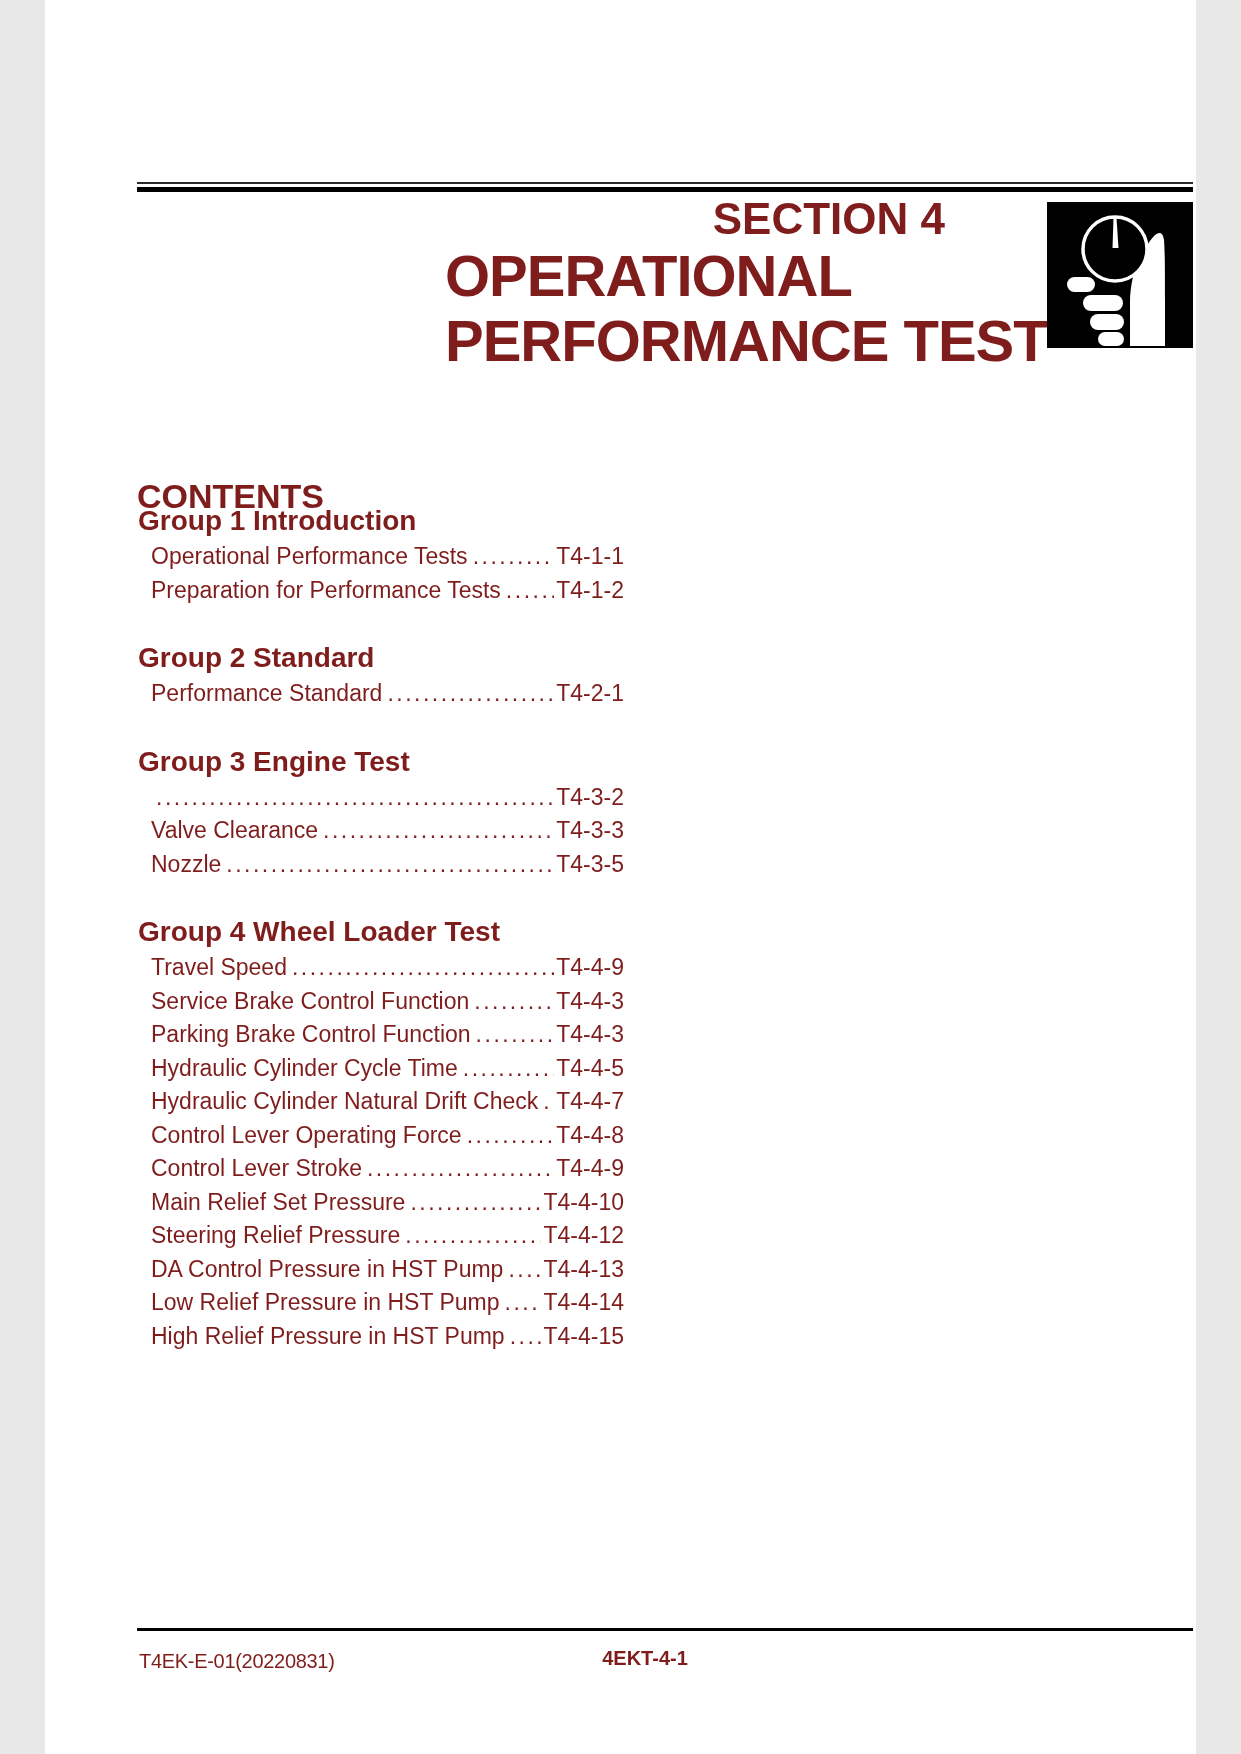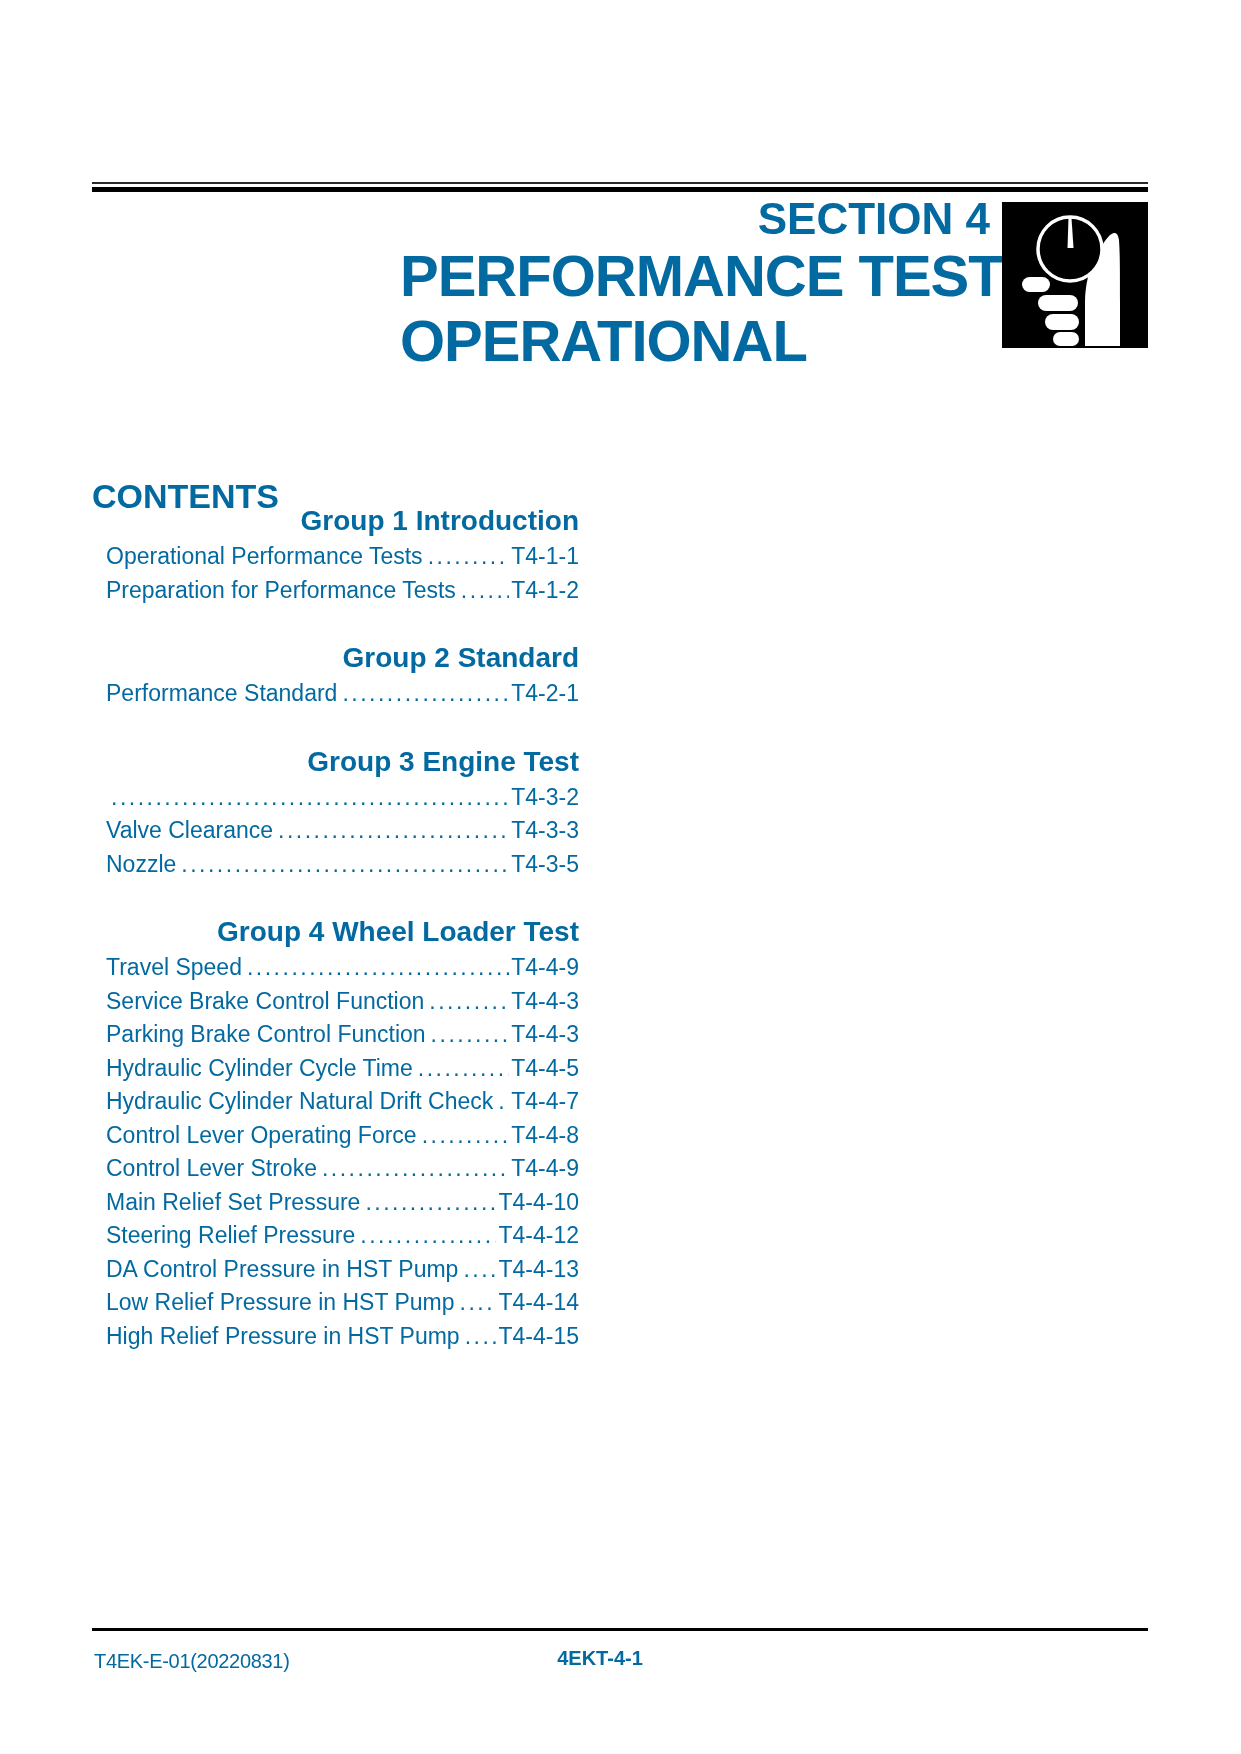--- a/index.html
+++ b/index.html
@@ -1,21 +1,21 @@
 <!DOCTYPE html>
 <html><head>
 <meta charset="utf-8">
 <style>
   html,body{margin:0;padding:0;background:#e8e8e8;}
   .page{
     position:relative;
-    width:1241px;height:1754px;
+    width:1151px;height:1754px;
     background:#ffffff;
     font-family:"Liberation Sans", sans-serif;
-    color:#0369a1;
+    color:#7f1d1d;
     overflow:hidden;
     margin:0 auto;
   }
   
   .rule-thin{position:absolute;left:92px;top:182px;width:1056px;height:2px;background:#2b2b2b;}
   .rule-thick{position:absolute;left:92px;top:187px;width:1056px;height:5px;background:#000;}
   
   .section-label{
     position:absolute;right:251px;top:197px;
     font-size:44px;font-weight:bold;line-height:1;letter-spacing:0;
@@ -29,21 +29,21 @@
   .section-icon{position:absolute;left:1002px;top:202px;width:146px;height:146px;}
   .section-icon svg{display:block;width:146px;height:146px;}
   
   .contents-heading{
     position:absolute;left:92px;top:478px;width:1056px;
     font-size:34px;font-weight:bold;line-height:36px;
   }
   .toc{
     position:absolute;left:93px;top:506px;width:486px;
   }
-  .toc-group{margin:0;text-align:right;}
+  .toc-group{margin:0;}
   .toc-group + .toc-group{margin-top:36px;}
   .toc-group-heading{
     font-size:28px;font-weight:bold;line-height:30px;margin:0 0 4px 0;
     white-space:nowrap;
   }
   .toc-entries{padding-left:13px;}
   .toc-entry{
     display:flex;align-items:baseline;
     font-size:23px;line-height:33.5px;
   }
@@ -68,22 +68,22 @@
 <body>
 
 <div class="page">
 
   <div class="rule-thin"></div>
   <div class="rule-thick"></div>
 
   <div class="section-label">SECTION 4</div>
 
   <div class="section-title">
+    <div>OPERATIONAL</div>
     <div>PERFORMANCE TEST</div>
-    <div>OPERATIONAL</div>
   </div>
 
   <div class="section-icon">
     <svg viewBox="0 0 146 146" xmlns="http://www.w3.org/2000/svg" aria-hidden="true">
       <rect x="0" y="0" width="146" height="146" fill="#000"></rect>
 
       <path d="M83,144 L83,101 C83,83 87,67 94,54
                C98,46 103,38 108,33
                C113,29 116,31 117,38
                C118,52 118,72 118,101

